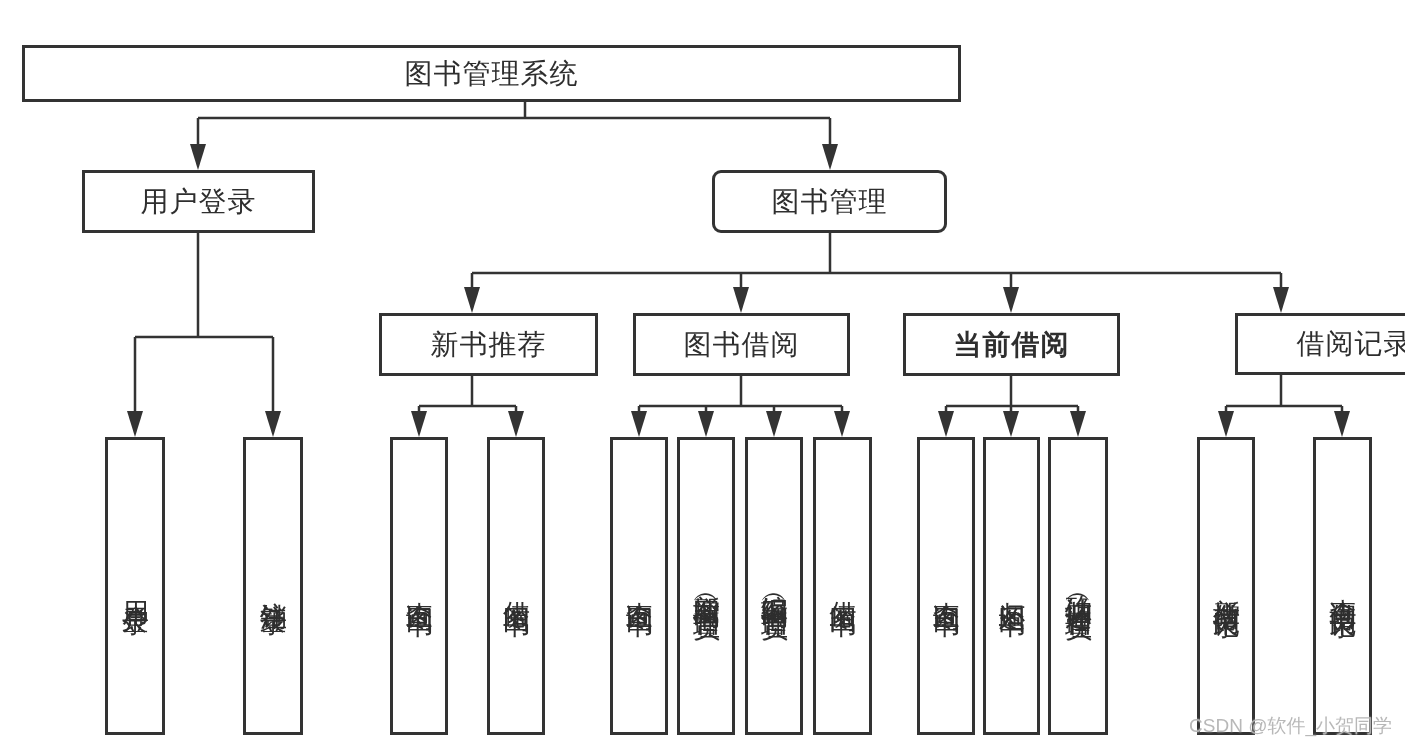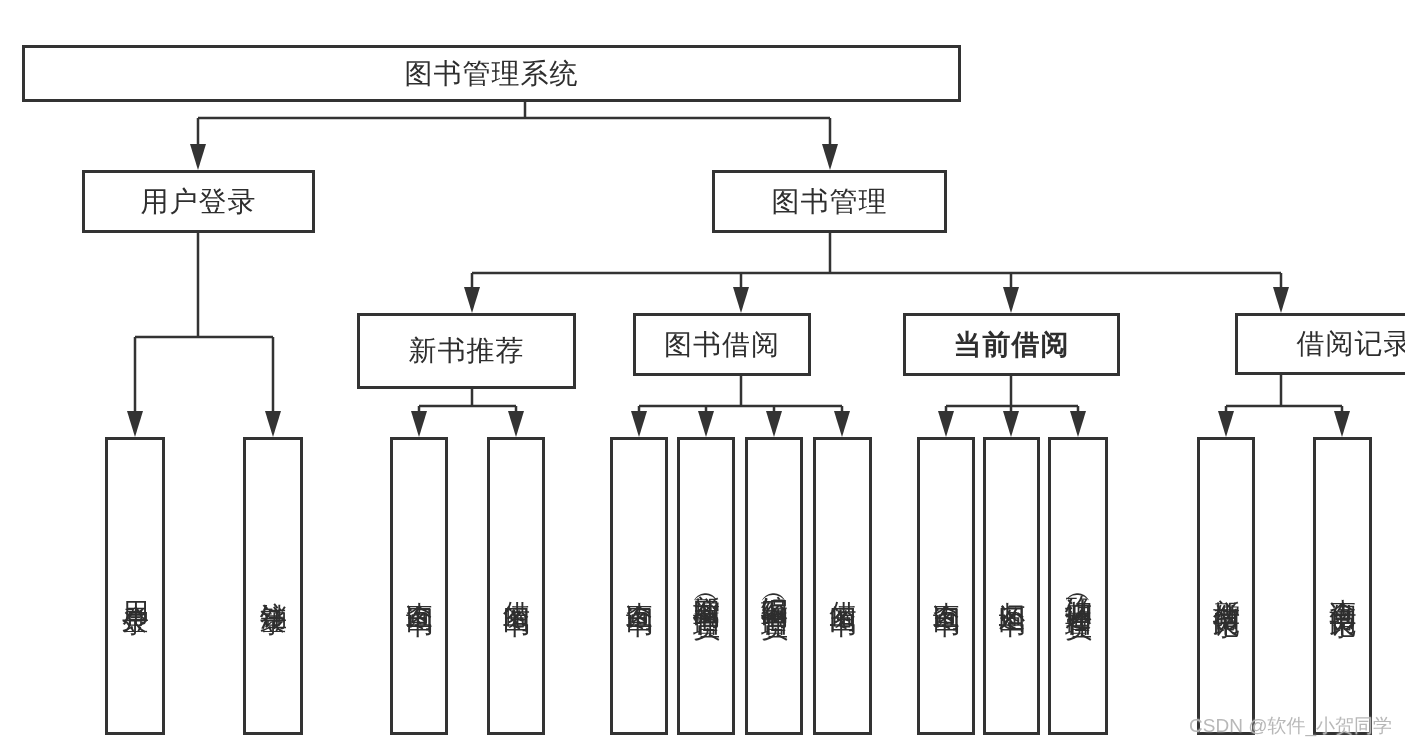--- a/index.html
+++ b/index.html
@@ -100,28 +100,28 @@
     </g>
   </svg>
 
   <div class="box hbox" style="left:22px;top:13px;width:939px;height:57px;margin-top:32px;">
     <span>图书管理系统</span>
   </div>
 
   <div class="box hbox" style="left:82px;top:170px;width:233px;height:63px;">
     <span>用户登录</span>
   </div>
-  <div class="box hbox" style="left:712px;top:170px;width:235px;height:63px;">
+  <div class="box hbox" style="left:712px;top:170px;width:235px;height:63px;border-radius:9px;">
     <span>图书管理</span>
   </div>
 
-  <div class="box hbox" style="left:357px;top:313px;width:219px;height:76px;">
+  <div class="box hbox" style="left:379px;top:313px;width:219px;height:63px;">
     <span>新书推荐</span>
   </div>
-  <div class="box hbox" style="left:633px;top:313px;width:178px;height:63px;font-family:Liberation Mono, monospace;">
+  <div class="box hbox" style="left:633px;top:313px;width:217px;height:63px;font-family:Liberation Mono, monospace;">
     <span>图书借阅</span>
   </div>
   <div class="box hbox" style="left:903px;top:313px;width:217px;height:63px;font-weight:bold;">
     <span>当前借阅</span>
   </div>
   <div class="box hbox" style="left:1235px;top:313px;width:239px;height:62px;text-align:right;">
     <span>借阅记录</span>
   </div>
 
   <div class="box vbox" style="left:105px;top:437px;width:60px;height:298px;">

